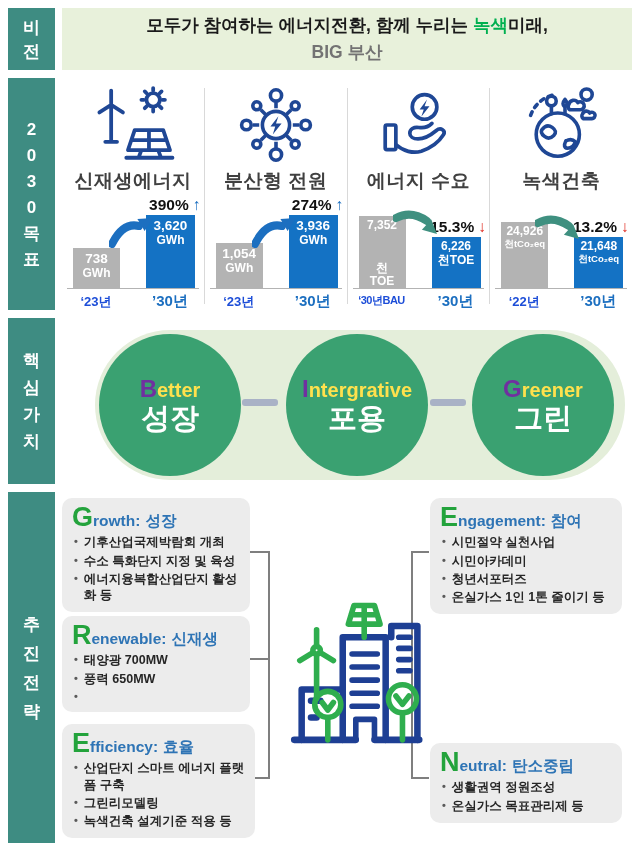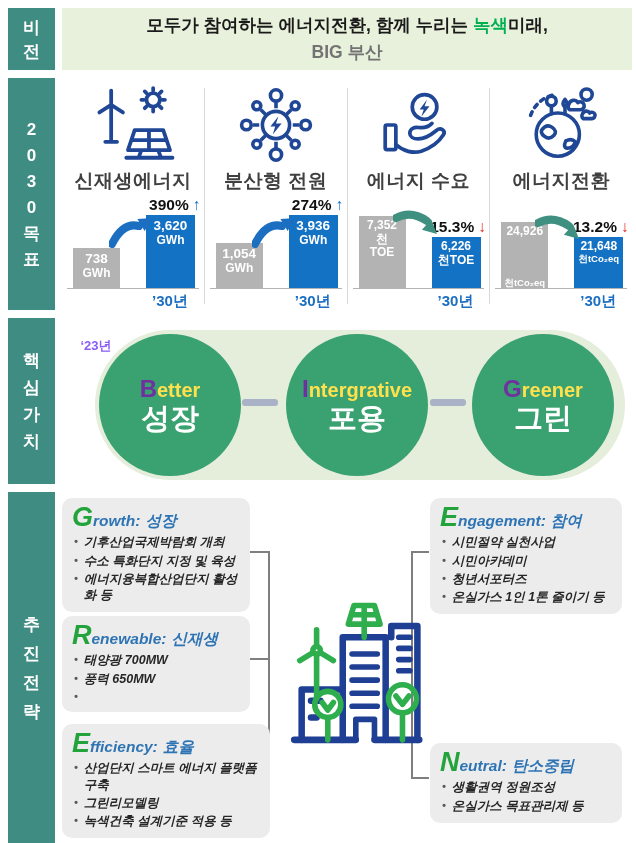--- a/index.html
+++ b/index.html
@@ -33,47 +33,47 @@
   .bar-from{left:10px;width:47px;background:#b3b3b3;}
   .bar-to{left:83px;width:49px;background:#1472c4;}
   .bar-val{font-size:13.5px;line-height:1.15;}
   .bar-unit{font-size:12px;line-height:1.1;white-space:pre-line;text-align:center;}
   .bar-unit.small{font-size:9.5px;}
   .bar-val.small{font-size:12px;}
   .pct{position:absolute;right:2px;font-size:15.5px;color:#111;}
   .pct .up{color:#1c6fc0;} .pct .down{color:#e02b20;}
   .curve{position:absolute;}
   .xlab-from{position:absolute;left:2px;width:62px;top:97px;text-align:center;
-             font-size:13px;color:#8b5cf6;margin-top:44px;}
+             font-size:13px;color:#1d4ed8;}
   .xlab-from.small{font-size:11px;letter-spacing:-0.5px;}
   .xlab-to{position:absolute;left:76px;width:62px;top:96px;text-align:center;
            font-size:15px;color:#1c6fc0;}
   
   .pill{position:absolute;left:95px;top:330px;width:530px;height:150px;background:#e4eeda;
         border-radius:75px;}
   .circle{position:absolute;top:334px;width:142px;height:142px;border-radius:50%;
           background:#3aa171;display:flex;flex-direction:column;align-items:center;
           justify-content:center;line-height:1.15;}
   .circle .en{font-size:20px;color:#ffe14d;}
   .circle .en .cap{color:#7030a0;font-size:24px;}
   .circle .ko{font-size:29px;color:#fff;}
   .c1{left:99px;} .c2{left:286px;} .c3{left:472px;}
   .link-bar{position:absolute;top:399px;width:36px;height:7px;background:#a9b2c6;border-radius:3px;}
   .lb1{left:242px;} .lb2{left:430px;}
   
-  .sbox{position:absolute;background:#ececec;border-radius:10px;padding:5px 10px 9px;box-sizing:border-box;font-style:italic;}
+  .sbox{position:absolute;background:#ececec;border-radius:10px;padding:5px 10px 9px;box-sizing:border-box;}
   .sbox .head{line-height:1.05;margin-bottom:3px;}
   .sbox .init{font-size:27px;color:#23a33c;}
   .sbox .hrest{font-size:15.5px;color:#2e74b5;}
   .sbox .hko{font-size:15.5px;color:#2e74b5;margin-left:5px;}
   .sbox .li{display:flex;font-size:12.5px;color:#262626;line-height:1.3;margin-top:2px;}
   .sbox .dot{color:#595959;margin:0 6px 0 2px;font-size:11px;}
   .bx-growth{left:62px;top:498px;width:188px;}
   .bx-renew{left:62px;top:616px;width:188px;}
-  .bx-eff{left:62px;top:724px;width:208px;}
+  .bx-eff{left:62px;top:724px;width:193px;}
   .bx-eng{left:430px;top:498px;width:192px;}
   .bx-neu{left:430px;top:743px;width:192px;}
   .conn{position:absolute;background:#7f7f7f;}
   
   svg{display:block;}
 </style>
 </head>
 <body>
 
 <div class="page">
@@ -186,21 +186,21 @@
         <svg width="82" height="78" viewBox="0 0 100 88" fill="none" stroke="#1f4795" stroke-width="4.5" stroke-linecap="round" stroke-linejoin="round">
           <circle cx="58" cy="22" r="15"></circle>
           <polygon points="61,13 52,25 57,25 54,34 64,21 58,21" fill="#1f4795" stroke="none"></polygon>
           <rect x="10" y="44" width="13" height="30" rx="2"></rect>
           <path d="M23 68 C32 76 44 79 54 76 C66 72 76 64 81 56 C84 51 78 46 72 51 C66 56 58 61 50 61 C44 61 40 58 40 54 C40 49 45 46 51 47 C57 48 63 46 67 42"></path>
         </svg>
       </div>
       <div class="goal-label">에너지 수요</div>
       <div class="chart">
         <div class="pct" style="top:22px;"><span>15.3%</span> <span class="down">↓</span></div>
-        <div class="bar bar-from" style="height:72px;">
+        <div class="bar bar-from" style="height:72px;justify-content:space-between;">
           <span class="bar-val small">7,352</span>
             <span class="bar-unit">천
 TOE</span>
         </div>
         <div class="bar bar-to" style="height:51px;">
           <span class="bar-val small">6,226</span>
             <span class="bar-unit">천TOE</span>
         </div>
         <svg class="curve" style="left:44px;top:12px;" width="48" height="30" viewBox="0 0 48 30">
           <path d="M3 10 Q18 2 34 13" fill="none" stroke="#3f9080" stroke-width="8" stroke-linecap="round"></path>
@@ -222,24 +222,24 @@
           <path d="M60 24 a6 6 0 0 1 11 -2 a5 5 0 1 1 3 9 l-13 0 a5 5 0 0 1 -1 -7"></path>
           <path d="M77 36 a5 5 0 0 1 9 -1 a4 4 0 1 1 2 7 l-10 0 a4 4 0 0 1 -1 -6"></path>
           <circle cx="46" cy="62" r="27"></circle>
           <path d="M26 56 q6 -8 13 -3 q7 5 2 10 q-6 6 -12 1 q-5 -4 -3 -8"></path>
           <path d="M56 70 q7 -4 12 1 q-2 8 -10 8 q-6 -1 -2 -9"></path>
           <path d="M38 36 V26"></path>
             <circle cx="38" cy="20" r="6"></circle>
           <path d="M55 36 V28 M55 18 q5 6 0 10 q-5 -4 0 -10"></path>
         </svg>
       </div>
-      <div class="goal-label">에너지전환</div>
+      <div class="goal-label">녹색건축</div>
       <div class="chart">
         <div class="pct" style="top:22px;"><span>13.2%</span> <span class="down">↓</span></div>
-        <div class="bar bar-from" style="height:66px;justify-content:space-between;">
+        <div class="bar bar-from" style="height:66px;">
           <span class="bar-val small">24,926</span>
             <span class="bar-unit small">천tCo₂eq</span>
         </div>
         <div class="bar bar-to" style="height:51px;">
           <span class="bar-val small">21,648</span>
             <span class="bar-unit small">천tCo₂eq</span>
         </div>
         <svg class="curve" style="left:44px;top:17px;" width="48" height="30" viewBox="0 0 48 30">
           <path d="M3 10 Q18 2 34 13" fill="none" stroke="#3f9080" stroke-width="8" stroke-linecap="round"></path>
           <polygon points="44,26 28.9,21.8 38.3,11.4" fill="#3f9080"></polygon>

